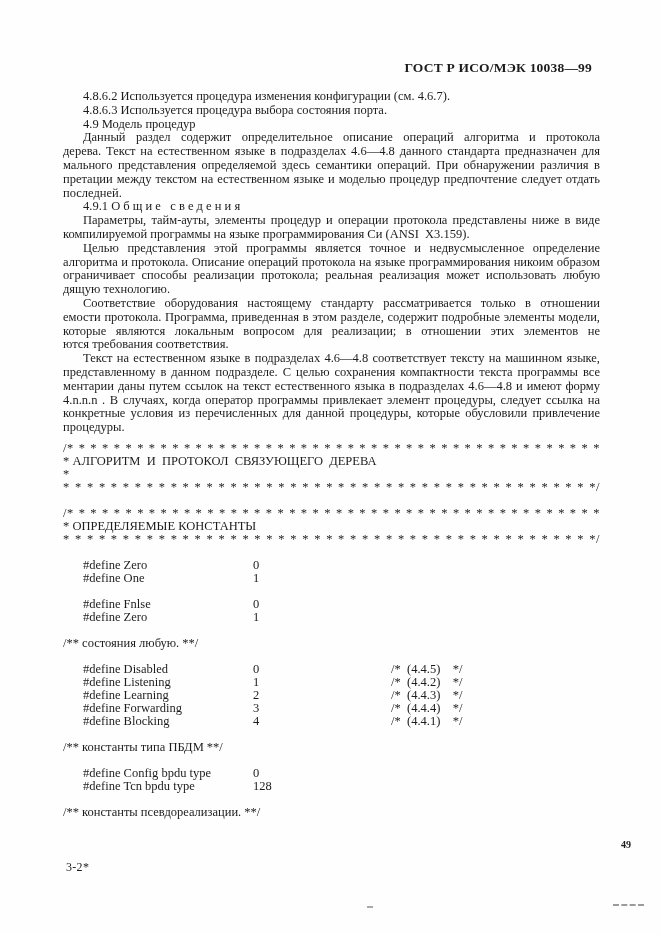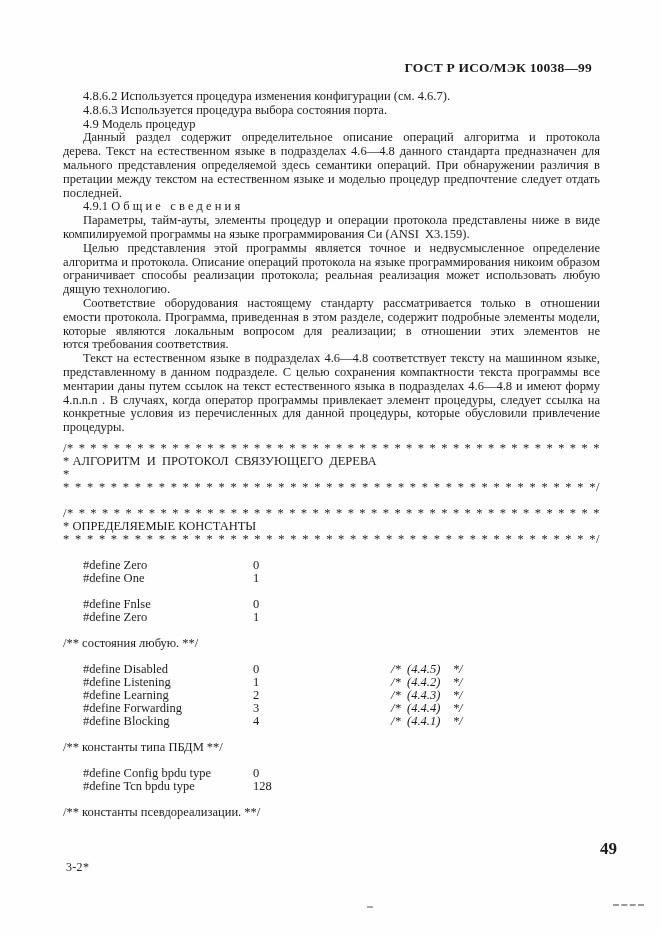--- a/index.html
+++ b/index.html
@@ -29,28 +29,28 @@
   
   .code { margin-top:7px; }
   .cline {
     position:relative;
     font-size:12.5px; line-height:13px; height:13px;
     white-space:pre; overflow:hidden;
   }
   .cline.stars { white-space:normal; text-align:justify; text-align-last:justify; letter-spacing:0.5px; }
   .cline.def .dname { position:absolute; left:0; top:0;margin-left:20px; }
   .cline.def .dval  { position:absolute; left:190px; top:0; }
-  .cline.def .dcom  { position:absolute; left:328px; top:0; white-space:pre;font-style:italic; }
+  .cline.def .dcom  { position:absolute; left:328px; top:0; white-space:pre; }
   .footer-left {
     position:absolute; left:66px; top:860px;
     font-size:12px; letter-spacing:0.3px;
   }
   .page-number {
-    position:absolute; left:600px; top:839px;
-    font-size:17px; font-weight:bold;
+    position:absolute; left:621px; top:839px;
+    font-size:10px; font-weight:bold;
   }
   
   .artifact-dash {
     position:absolute; left:367px; top:906px;
     width:6px; height:2px; background:#a9a9a9;
   }
   .artifact-dashline {
     position:absolute; left:613px; top:904px;
     width:31px; height:0; border-top:2px dashed #9b9b9b;
   }

